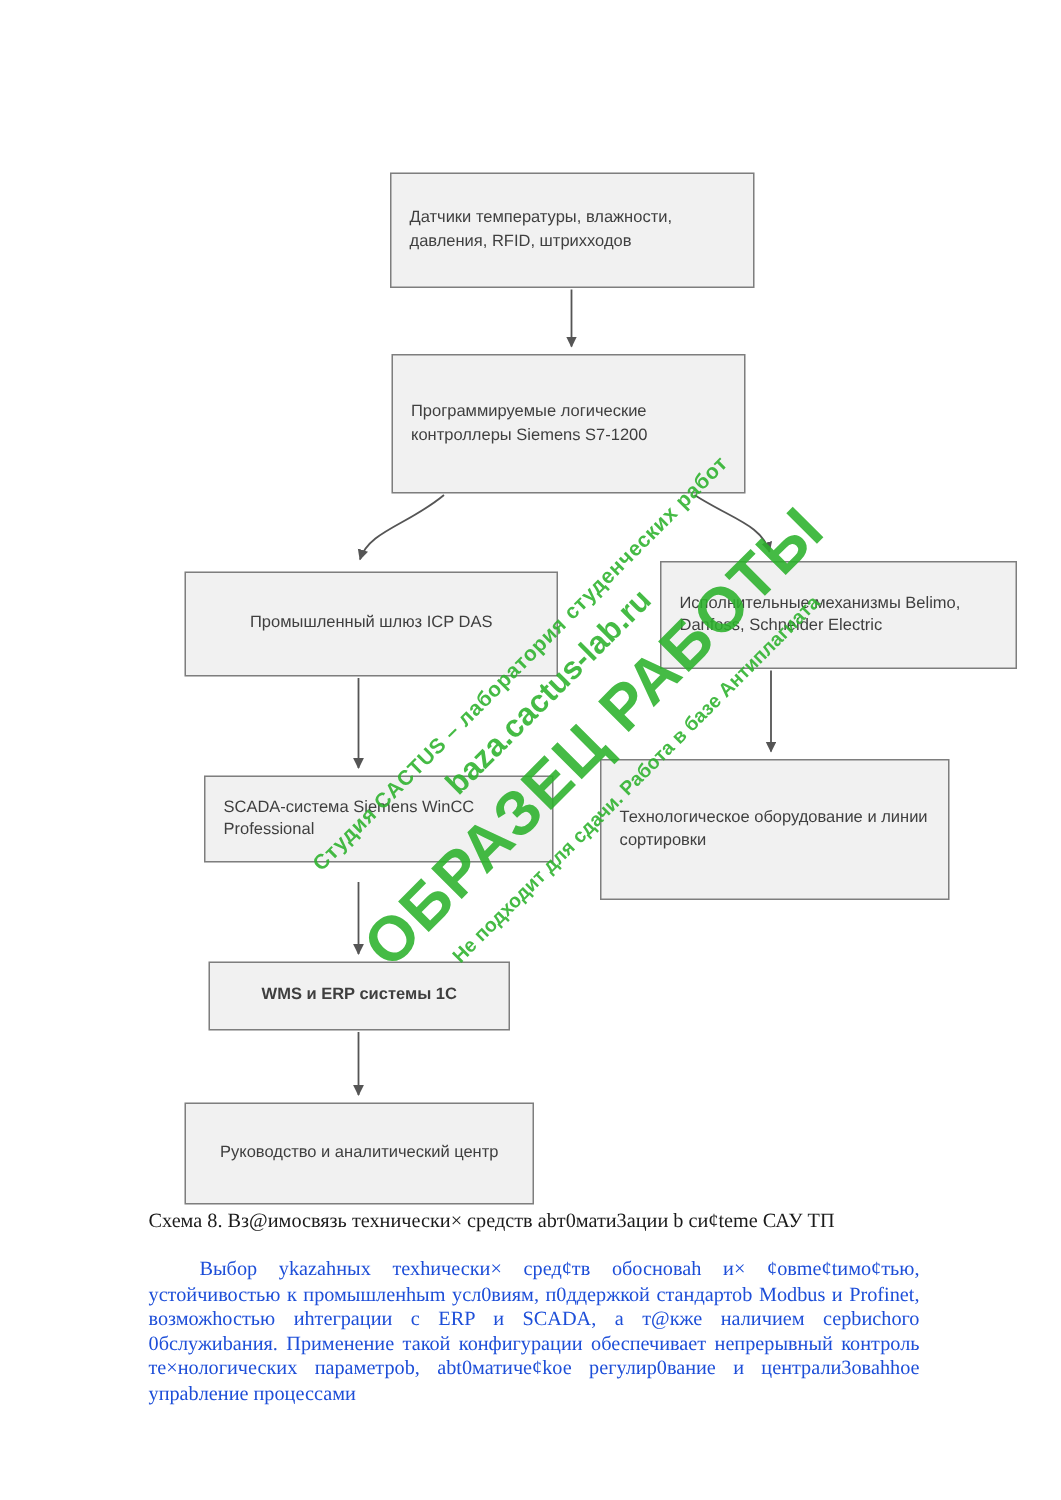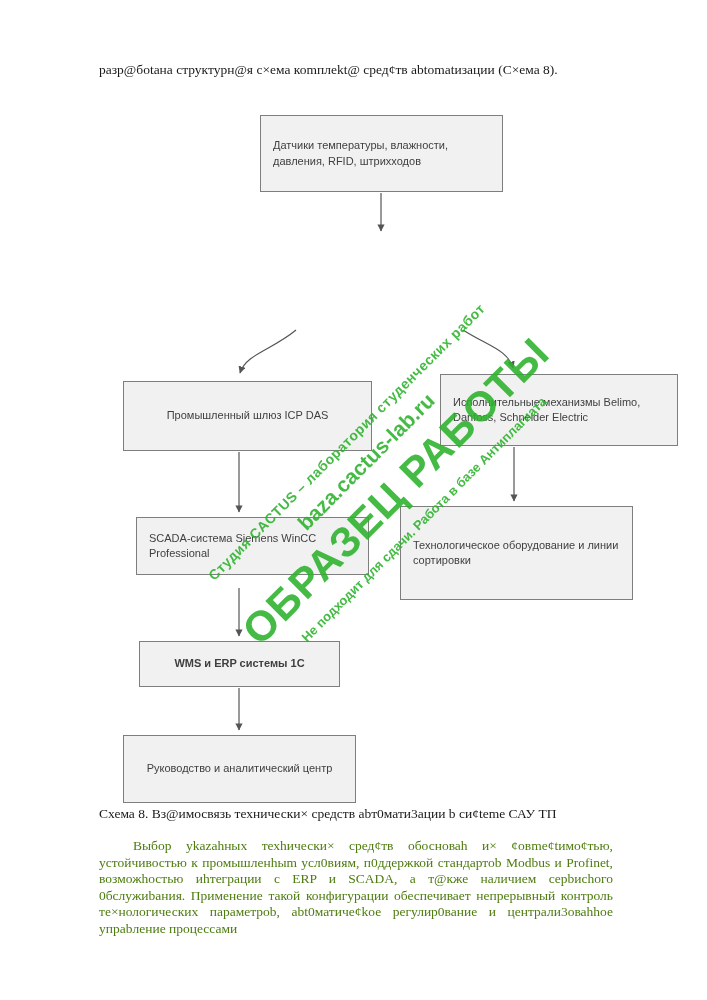--- a/index.html
+++ b/index.html
@@ -14,21 +14,21 @@
     position:absolute;
     font-size:13.5px;
     color:#1a1a1a;
     white-space:nowrap;
   }
   #intro-line{left:99px;top:62px;width:513px;}
   #caption{left:99px;top:806px;width:513px;text-align:left;white-space:normal;}
   #body-paragraph{
     position:absolute;
     left:99px;top:838px;width:514px;
-    font-size:13.5px;color:#4d7c0f;
+    font-size:13.5px;color:#1d4ed8;
     text-align:justify;
     text-indent:34px;
     line-height:16.5px;
   }
   .fbox{
     position:absolute;
     background:#f1f1f1;
     border:1px solid #7e7e7e;
     box-sizing:border-box;
     display:flex;align-items:center;justify-content:center;
@@ -66,24 +66,24 @@
   #watermark .wm1{font-size:14px;letter-spacing:0.5px;margin-bottom:8px;white-space:nowrap;}
   #watermark .wm2{font-size:21px;margin-bottom:6px;white-space:nowrap;}
   #watermark .wm3{font-size:42px;letter-spacing:1px;margin-bottom:8px;white-space:nowrap;}
   #watermark .wm4{font-size:13px;white-space:nowrap;}
 </style>
 </head>
 <body>
 
 <div id="page">
 
-  <div id="intro-line" class="serif-line">разр@боtана структурн@я с×ема коmплеkt@ сред¢тв abtomatизации (С×ема 8).</div>
 
   <div class="fbox" id="box-sensors">Датчики температуры, влажности, давления, RFID, штрихходов</div>
 
+  <div class="fbox" id="box-plc">Программируемые логические контроллеры Siemens S7-1200</div>
 
   <div class="fbox" id="box-gateway">Промышленный шлюз ICP DAS</div>
 
   <div class="fbox" id="box-actuators">Исполнительные механизмы Belimo, Danfoss, Schneider Electric</div>
 
   <div class="fbox" id="box-scada">SCADA-система Siemens WinCC Professional</div>
 
   <div class="fbox" id="box-equipment">Технологическое оборудование и линии сортировки</div>
 
   <div class="fbox" id="box-wms">WMS и ERP системы 1С</div>

